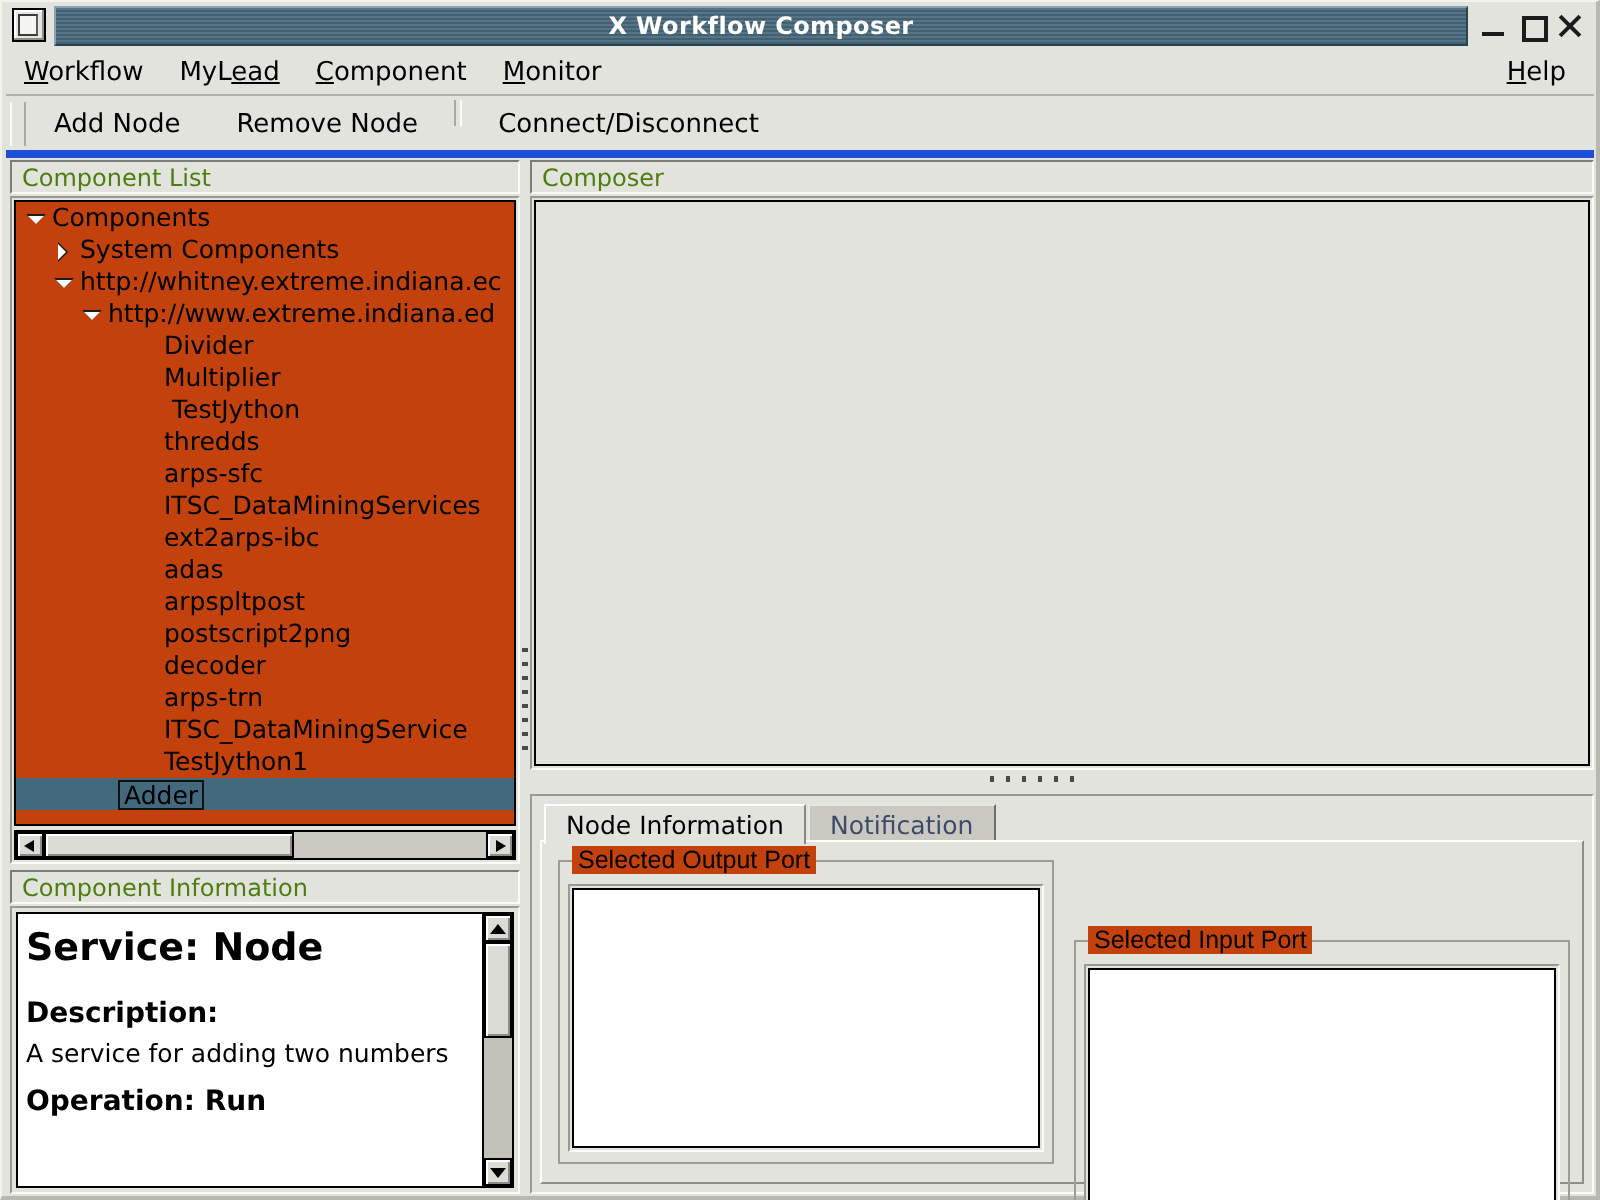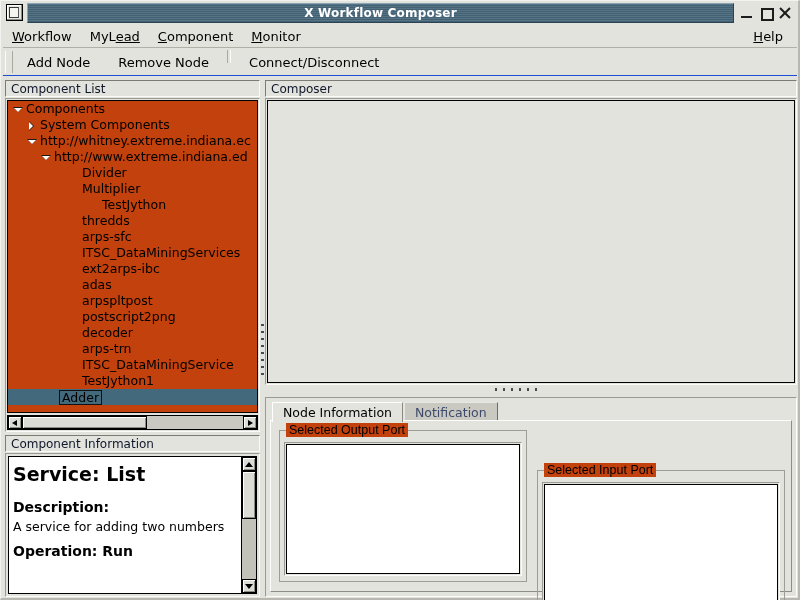--- a/index.html
+++ b/index.html
@@ -91,21 +91,21 @@
     font-size: 13px; color:#000; padding: 2px 9px;
     font-family: "DejaVu Sans", sans-serif; white-space:nowrap; cursor:default;
   }
   .menu-item .mn { text-decoration: underline; }
   .menu-spacer { flex:1; }
 
   
   .toolbar {
     position:absolute; left:2px; top:48px; width:794px; height:26px;
     background:#e3e3de; display:flex; align-items:center;
-    border-bottom: 1px solid #1d4ed8;
+    border-bottom: 4px solid #1d4ed8;
   }
   .tb-grip {
     width: 6px; height: 22px; margin-left:2px; flex:none;
     border-left: 1px solid #fbfbf8;
     border-right: 1px solid #a9a9a1;
   }
   .tb-btn {
     font-size: 13px; color:#000; padding: 2px 14px; cursor:default;
     font-family: "DejaVu Sans", sans-serif; white-space:nowrap;
   }
@@ -116,21 +116,21 @@
     align-self: flex-start; margin-top: 1px;
   }
 
   
   .panel-title {
     height: 17px; line-height: 16px;
     background: #e3e3de;
     border: 1px solid #7c7c74;
     border-right-color:#fafaf7; border-bottom-color:#fafaf7;
     box-sizing:border-box;
-    font-size: 12px; color:#0f172a; padding-left: 5px;
+    font-size: 12px; color:#4d7c0f; padding-left: 5px;
     font-family: "DejaVu Sans", sans-serif;
   }
 
   
   #component-list-panel { position:absolute; left:4px; top:79px; width:255px; height:352px; }
   #component-list-panel .panel-title { width:255px; }
   .tree-outer {
     position:absolute; left:0; top:18px; width:255px; height:334px;
     border:1px solid #9a9a93; border-right-color:#fbfbf8; border-bottom-color:#fbfbf8;
     box-sizing:border-box; background:#e3e3de; padding:1px;
@@ -380,21 +380,21 @@
             <span class="lbl">http://www.extreme.indiana.ed</span>
           </div>
           <div class="tree-row" style="padding-left: 60px;">
             <span class="tri none"></span>
             <span class="lbl">Divider</span>
           </div>
           <div class="tree-row" style="padding-left: 60px;">
             <span class="tri none"></span>
             <span class="lbl">Multiplier</span>
           </div>
-          <div class="tree-row" style="padding-left: 80px; text-align: right;">
+          <div class="tree-row" style="padding-left: 64px; text-align: right;">
             <span class="tri none"></span>
             <span class="lbl">TestJython</span>
           </div>
           <div class="tree-row" style="padding-left: 60px;">
             <span class="tri none"></span>
             <span class="lbl">thredds</span>
           </div>
           <div class="tree-row" style="padding-left: 60px;">
             <span class="tri none"></span>
             <span class="lbl">arps-sfc</span>
@@ -447,21 +447,21 @@
         </div>
         <div class="sb-arrow right"></div>
       </div>
     </div>
   </div>
 
   <div id="component-info-panel">
     <div class="panel-title">Component Information</div>
     <div class="ci-outer">
       <div class="ci-inner">
-        <div class="ci-h1">Service: List</div>
+        <div class="ci-h1">Service: Node</div>
         <div class="ci-h2">Description:</div>
         <div class="ci-p">A service for adding two numbers</div>
         <div class="ci-h2">Operation: Run</div>
       </div>
       <div class="vscroll">
         <div class="sb-arrow-v up"></div>
         <div class="sb-thumb-v"></div>
         <div class="sb-track-v"></div>
         <div class="sb-arrow-v down"></div>
       </div>

